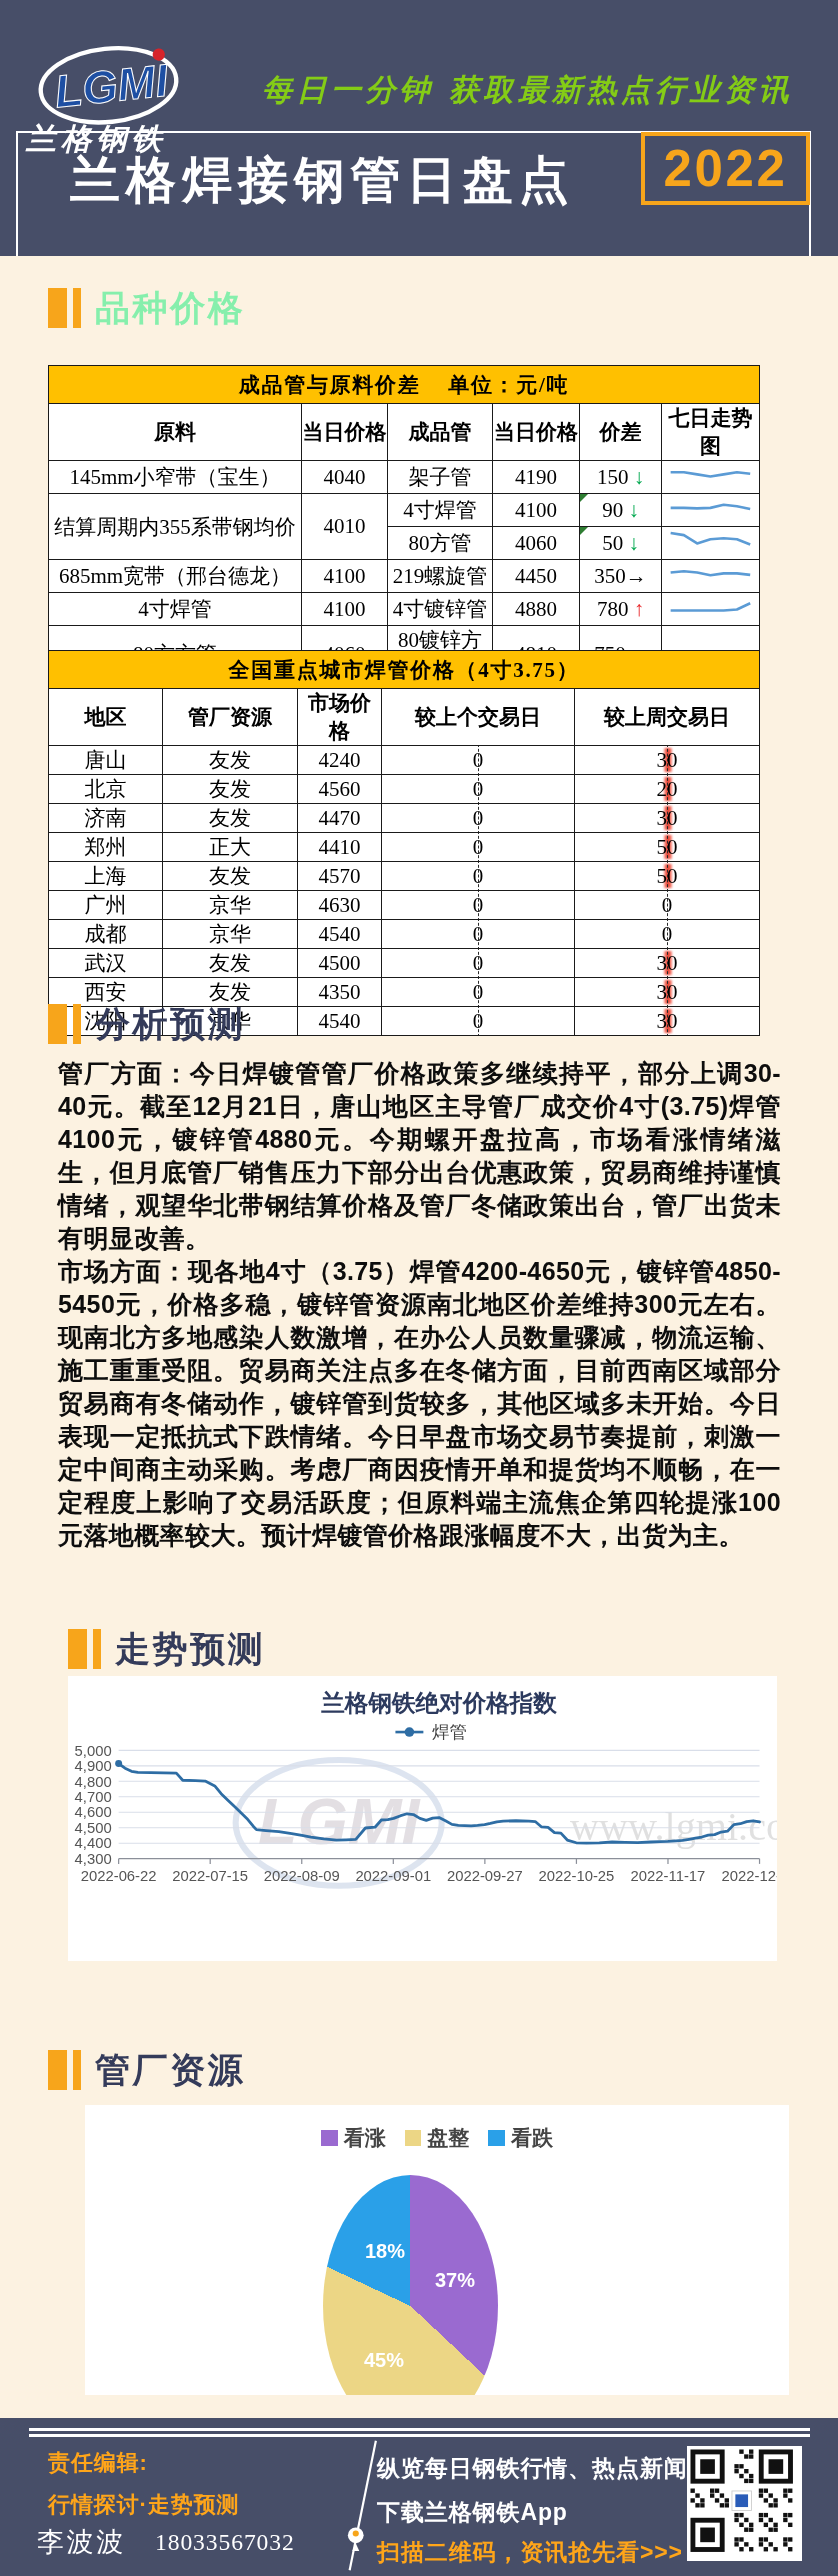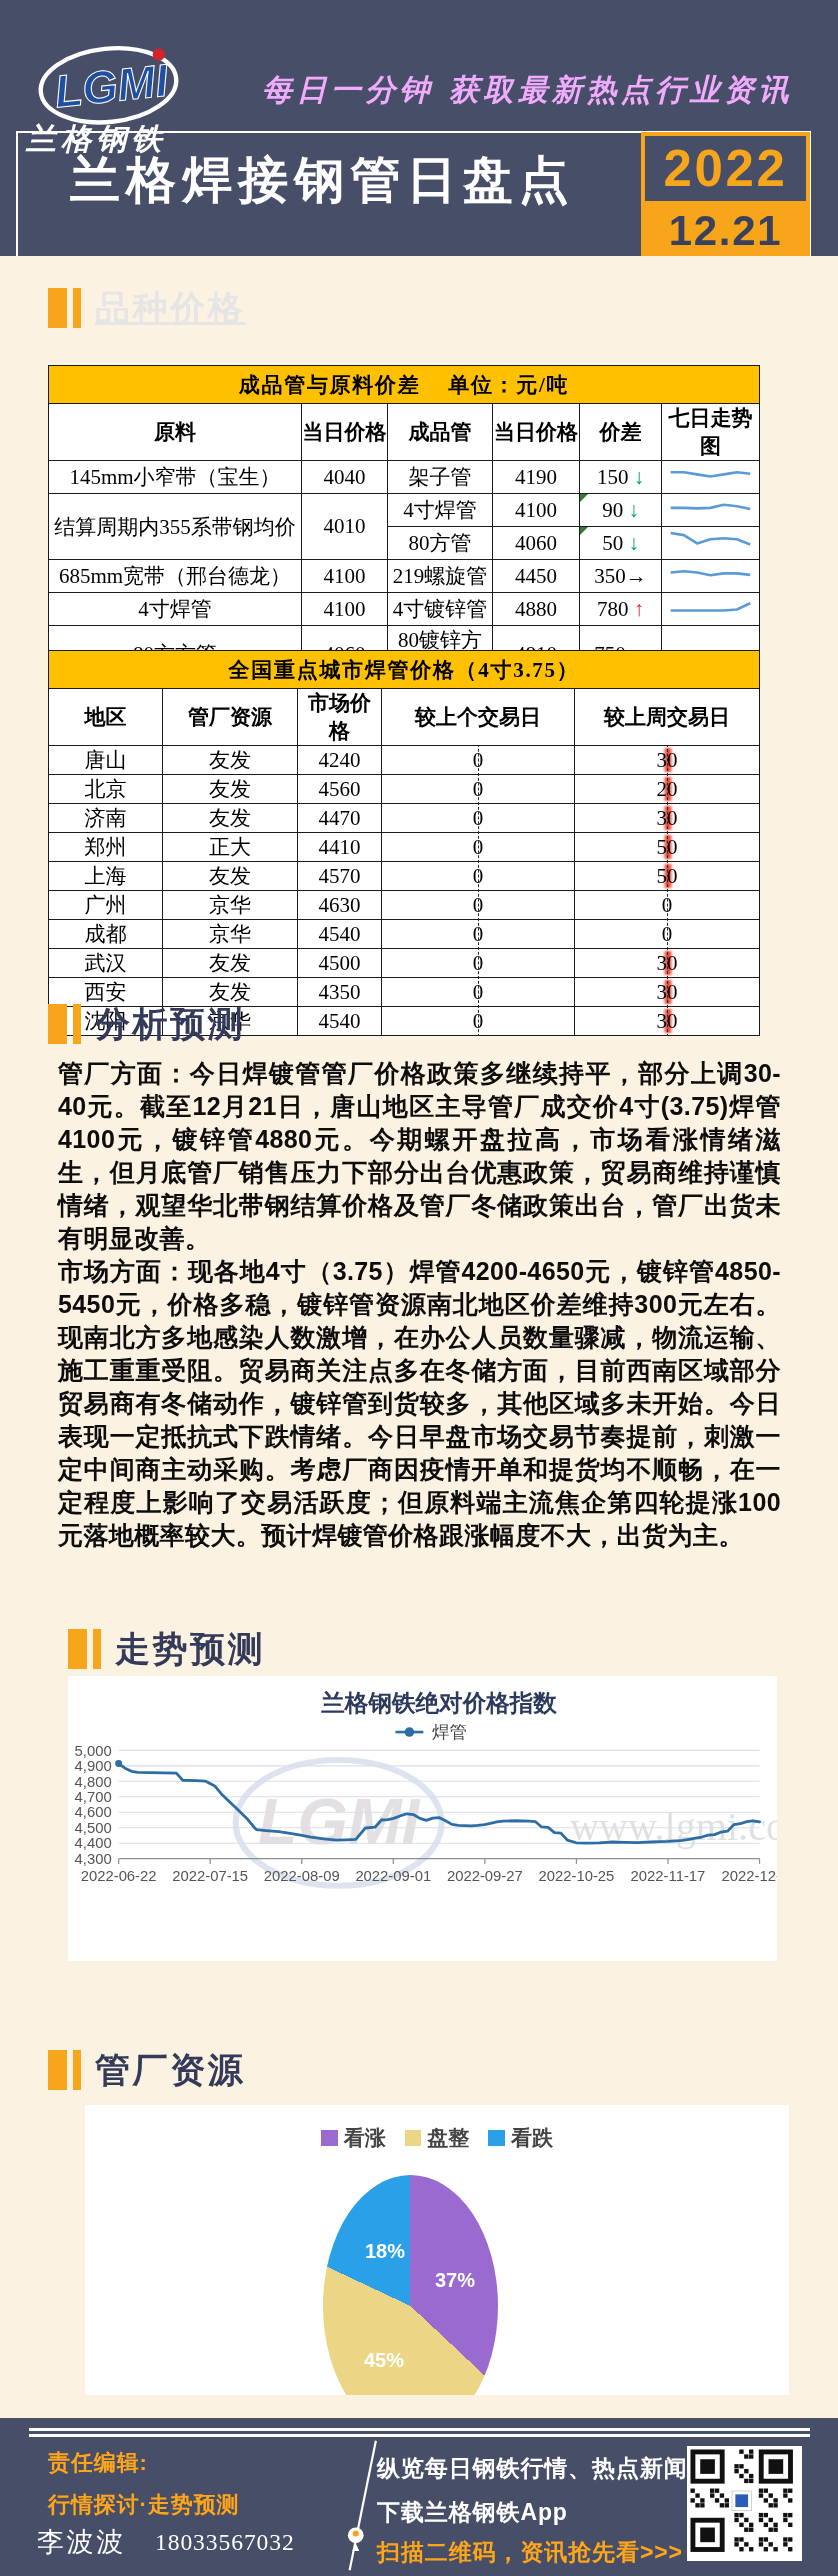--- a/index.html
+++ b/index.html
@@ -6,40 +6,40 @@
   body{
     width:839px;height:2576px;position:relative;background:#474e68;
     font-family:"Liberation Sans",sans-serif;overflow:hidden;
   }
   .abs{position:absolute;}
 
   
   .logo-wrap{left:30px;top:37px;width:157px;height:114px;}
   .logo-sub{left:26px;top:119px;width:175px;color:#fff;font-family:"Liberation Serif",serif;
     font-weight:bold;font-size:30px;letter-spacing:5.2px;font-style:italic;}
-  .tagline{left:262px;top:70px;width:568px;color:#f0abfc;font-family:"DejaVu Serif",serif;
+  .tagline{left:262px;top:70px;width:568px;color:#84cc16;font-family:"DejaVu Serif",serif;
     font-style:italic;font-weight:bold;font-size:30px;letter-spacing:4.4px;white-space:nowrap;}
   .title-box{left:15.7px;top:131px;width:795px;height:125px;border:2.6px solid #fff;border-bottom:none;box-sizing:border-box;}
   .main-title{left:70px;top:147px;color:#fff;font-family:"Liberation Serif",serif;
     font-weight:bold;font-size:50px;letter-spacing:6.1px;white-space:nowrap;}
   .date-badge{left:641px;top:132px;width:169px;height:124px;}
   .date-top{height:73px;background:#474e68;border:4.4px solid #f7a51b;box-sizing:border-box;
     display:flex;align-items:center;justify-content:center;}
   .date-top span{color:#f7a51b;font-weight:bold;font-size:51px;letter-spacing:2.6px;}
   .date-bottom{height:52px;background:#f7a51b;display:flex;align-items:center;justify-content:center;}
   .date-bottom span{color:#3a415e;font-weight:bold;font-size:42px;letter-spacing:1.7px;}
 
   
   .cream{left:0;top:256px;width:839px;height:2162px;background:#fcf2e1;}
 
   .sec-title{display:flex;align-items:center;height:42px;}
   .sec-title .bar1{width:19px;height:40px;background:#f7a51b;}
   .sec-title .bar2{width:7.9px;height:40px;background:#f7a51b;margin-left:6.1px;}
   .sec-title .txt{margin-left:14px;font-weight:bold;font-size:35px;color:#343b5a;letter-spacing:2.6px;}
-  .sec-serif .txt{font-family:"Liberation Serif",serif;color:#e5e5e5;text-decoration:underline;}
+  .sec-serif .txt{font-family:"Liberation Serif",serif;color:#86efac;}
 
   
   table.tbl{border-collapse:collapse;table-layout:fixed;background:#fff;
     font-family:"Liberation Serif",serif;color:#000;}
   table.tbl td{border:1.7px solid #1a1a1a;text-align:center;vertical-align:middle;
     padding:0;position:relative;overflow:hidden;}
   td.tbl-title{background:#ffc000;font-weight:bold;font-size:25px;height:37px;letter-spacing:1.7px;}
   tr.head td{font-weight:bold;font-size:21px;height:30px;}
   table.tbl td{font-size:21px;}
   .green{color:#00a84f;font-weight:bold;}
@@ -92,23 +92,20 @@
 </div>
 <div class="abs logo-sub">兰格钢铁</div>
 <div class="abs tagline">每日一分钟  获取最新热点行业资讯</div>
 
 <div class="abs title-box"></div>
 <div class="abs main-title">兰格焊接钢管日盘点</div>
 
 <div class="abs date-badge">
   <div class="date-top">
     <span>2022</span>
-  </div>
-  <div class="date-bottom">
-    <span>12.21</span>
   </div>
 </div>
 
 <div class="abs cream"></div>
 
 <div class="abs sec-title sec-serif" style="left:48px;top:287px;">
   <span class="bar1"></span>
   <span class="bar2"></span>
   <span class="txt">品种价格</span>
 </div>

